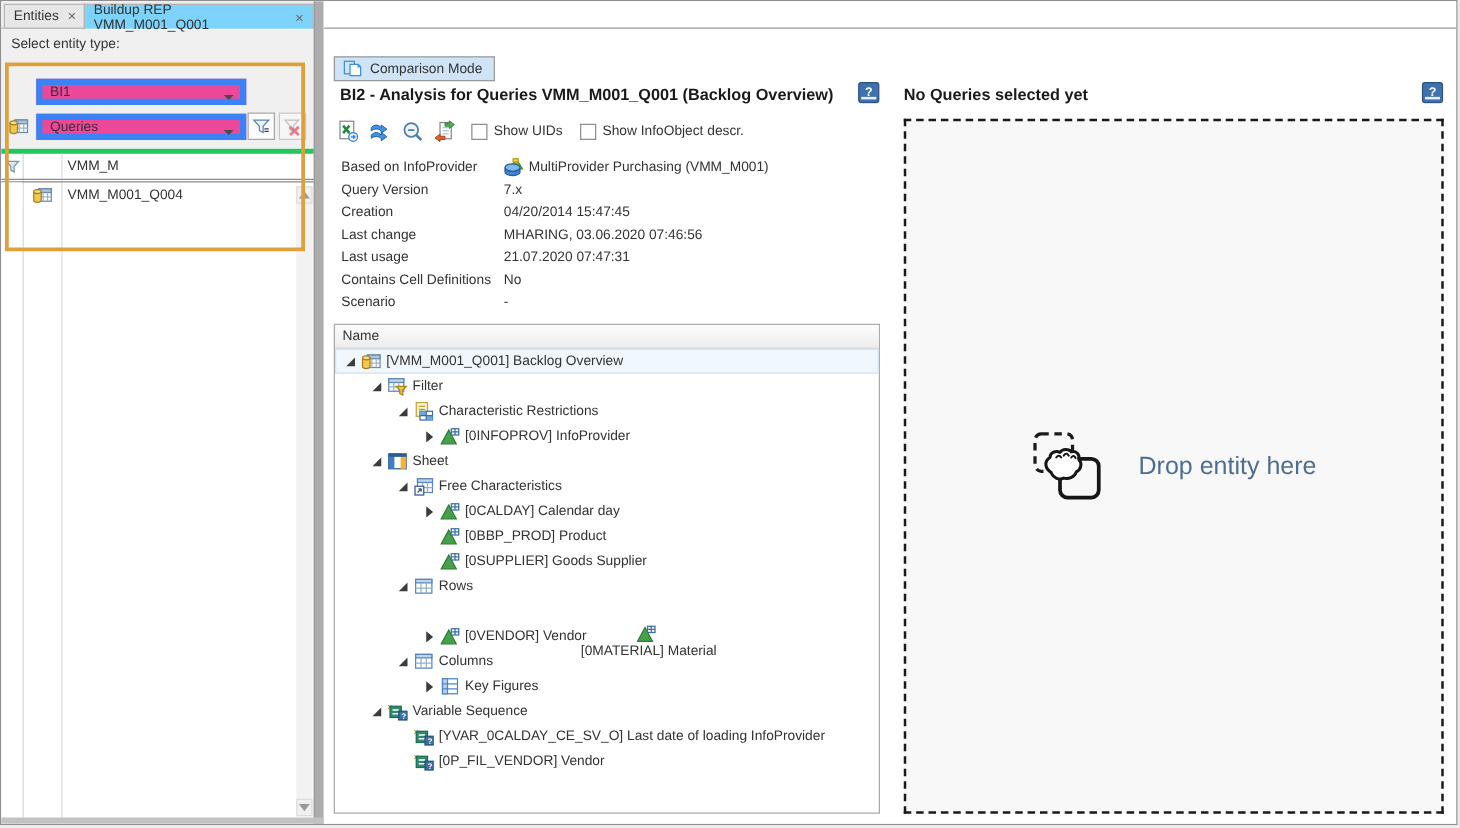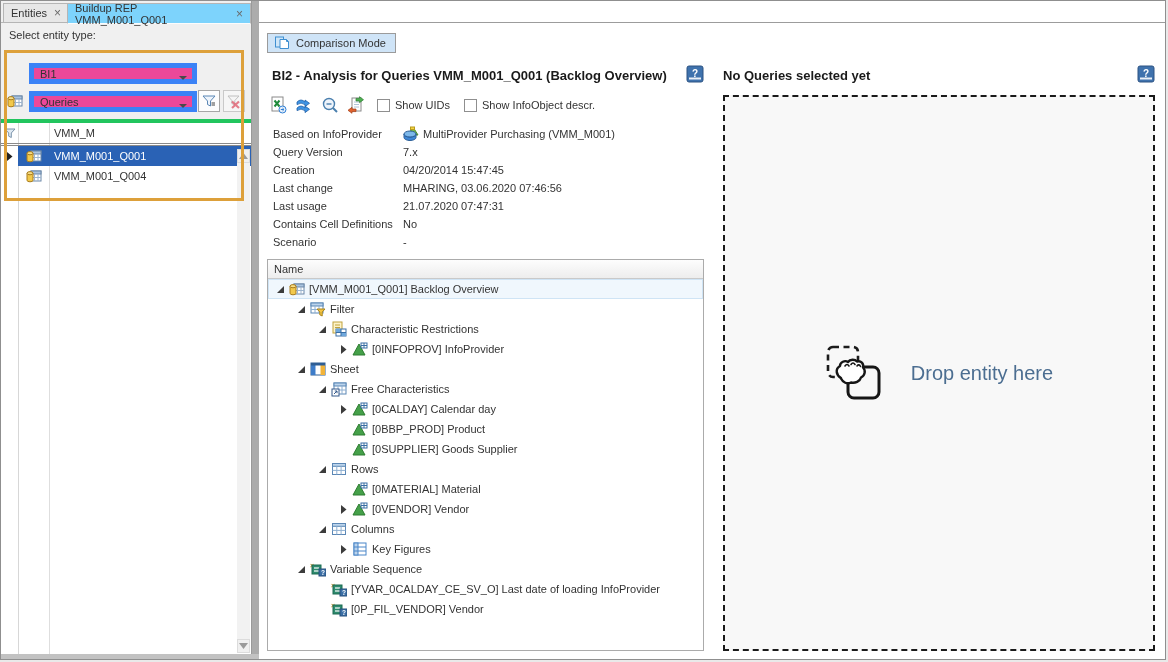--- a/index.html
+++ b/index.html
@@ -49,21 +49,21 @@
   .sb-up{top:0;}
   .sb-down{bottom:0;}
   .left-bottom-strip{position:absolute;left:0;bottom:0;width:258px;height:5px;background:#c2c2c2;z-index:6;}
 
   
   .splitter{position:absolute;left:250px;top:0;width:8px;height:660px;background:#acacac;border-left:1px solid #9a9a9a;}
 
   
   .main{position:absolute;left:258px;top:0;right:0;height:660px;background:#fff;}
   .topstrip{position:absolute;left:0;top:0;right:0;height:22px;border-bottom:1px solid #9c9c9c;background:#fff;}
-  .cmp-btn{position:absolute;left:8px;top:32px;height:20px;display:inline-flex;align-items:center;gap:6px;
+  .cmp-btn{position:absolute;left:8px;top:44px;height:20px;display:inline-flex;align-items:center;gap:6px;
            padding:0 9px 0 6px;background:var(--comparison-btn-bg);border:1px solid #9b9b9b;}
   .cmp-btn svg{width:16px;height:16px;}
 
   .col-head{height:20px;display:flex;align-items:flex-start;justify-content:space-between;}
   .col-title{font-size:13px;font-weight:bold;color:#1a1a1a;padding-left:5px;padding-top:3px;}
   .help{width:18px;height:18px;cursor:pointer;}
 
   .analysis{position:absolute;left:8px;top:64px;width:437px;}
   .toolbar{margin-top:8px;height:24px;display:flex;align-items:center;}
   .tool-btn{width:22px;height:20px;display:flex;align-items:center;justify-content:center;margin-right:4px;cursor:pointer;}
@@ -154,39 +154,20 @@
       <div class="filter-row">
         <span class="fr-gutter">
             <svg viewBox="0 0 12 12" width="12" height="12">
               <polygon points="1,2 11,2 7.3,6 7.3,10.5 4.7,9.2 4.7,6" fill="#dfe9f2" stroke="#7a93ab"></polygon>
             </svg>
           </span>
         <span class="fr-sp"></span>
         <span class="fr-text">VMM_M</span>
       </div>
       <div>
-          <div class="list-row selected">
-            <div class="lr-gutter">
-              <svg width="7" height="9" viewBox="0 0 7 9">
-                <polygon points="1,0 6.5,4.5 1,9" fill="#222"></polygon>
-              </svg>
-            </div>
-            <div class="lr-icon">
-              <svg viewBox="0 0 16 16">
-                <rect x="5" y="3" width="10" height="10" fill="#fff" stroke="#6b87a8"></rect>
-                <rect x="5" y="3" width="10" height="3" fill="#aac4e0" stroke="#6b87a8"></rect>
-                <line x1="8.5" y1="6" x2="8.5" y2="13" stroke="#9db5cf"></line>
-                <line x1="12" y1="6" x2="12" y2="13" stroke="#9db5cf"></line>
-                <line x1="5" y1="9.5" x2="15" y2="9.5" stroke="#9db5cf"></line>
-                <path d="M1 5.2 v7 a3 1.6 0 0 0 6 0 v-7" fill="#f2c94c" stroke="#a97d1e"></path>
-                <ellipse cx="4" cy="5.2" rx="3" ry="1.6" fill="#f7dd86" stroke="#a97d1e"></ellipse>
-              </svg>
-            </div>
-            <div class="lr-text">VMM_M001_Q001</div>
-          </div>
           <div class="list-row">
             <div class="lr-gutter"></div>
             <div class="lr-icon">
               <svg viewBox="0 0 16 16">
                 <rect x="5" y="3" width="10" height="10" fill="#fff" stroke="#6b87a8"></rect>
                 <rect x="5" y="3" width="10" height="3" fill="#aac4e0" stroke="#6b87a8"></rect>
                 <line x1="8.5" y1="6" x2="8.5" y2="13" stroke="#9db5cf"></line>
                 <line x1="12" y1="6" x2="12" y2="13" stroke="#9db5cf"></line>
                 <line x1="5" y1="9.5" x2="15" y2="9.5" stroke="#9db5cf"></line>
                 <path d="M1 5.2 v7 a3 1.6 0 0 0 6 0 v-7" fill="#f2c94c" stroke="#a97d1e"></path>
@@ -498,21 +479,21 @@
                 <svg viewBox="0 0 16 16">
                   <rect x="1.5" y="2.5" width="13" height="11" fill="#fff" stroke="#5b87b5"></rect>
                   <rect x="1.5" y="2.5" width="13" height="2.8" fill="#bcd4ec" stroke="#5b87b5"></rect>
                   <line x1="5.8" y1="5.3" x2="5.8" y2="13.5" stroke="#8fb0d2"></line>
                   <line x1="10.1" y1="5.3" x2="10.1" y2="13.5" stroke="#8fb0d2"></line>
                   <line x1="1.5" y1="9.4" x2="14.5" y2="9.4" stroke="#8fb0d2"></line>
                 </svg>
               </div>
               <div class="tree-label">Rows</div>
             </div>
-            <div class="tree-row" style="padding-left: 67px;">
+            <div class="tree-row" style="padding-left: 67px; flex-direction: column;">
               <div class="tree-arrow"></div>
               <div class="tree-icon">
                 <svg viewBox="0 0 16 16">
                   <polygon points="7,3 13,14 1,14" fill="#45a049" stroke="#2e7d32"></polygon>
                   <rect x="9" y="2" width="6" height="5" fill="#fff" stroke="#3a6ea5"></rect>
                   <line x1="12" y1="2" x2="12" y2="7" stroke="#3a6ea5"></line>
                   <line x1="9" y1="4.5" x2="15" y2="4.5" stroke="#3a6ea5"></line>
                 </svg>
               </div>
               <div class="tree-label">[0MATERIAL] Material</div>

